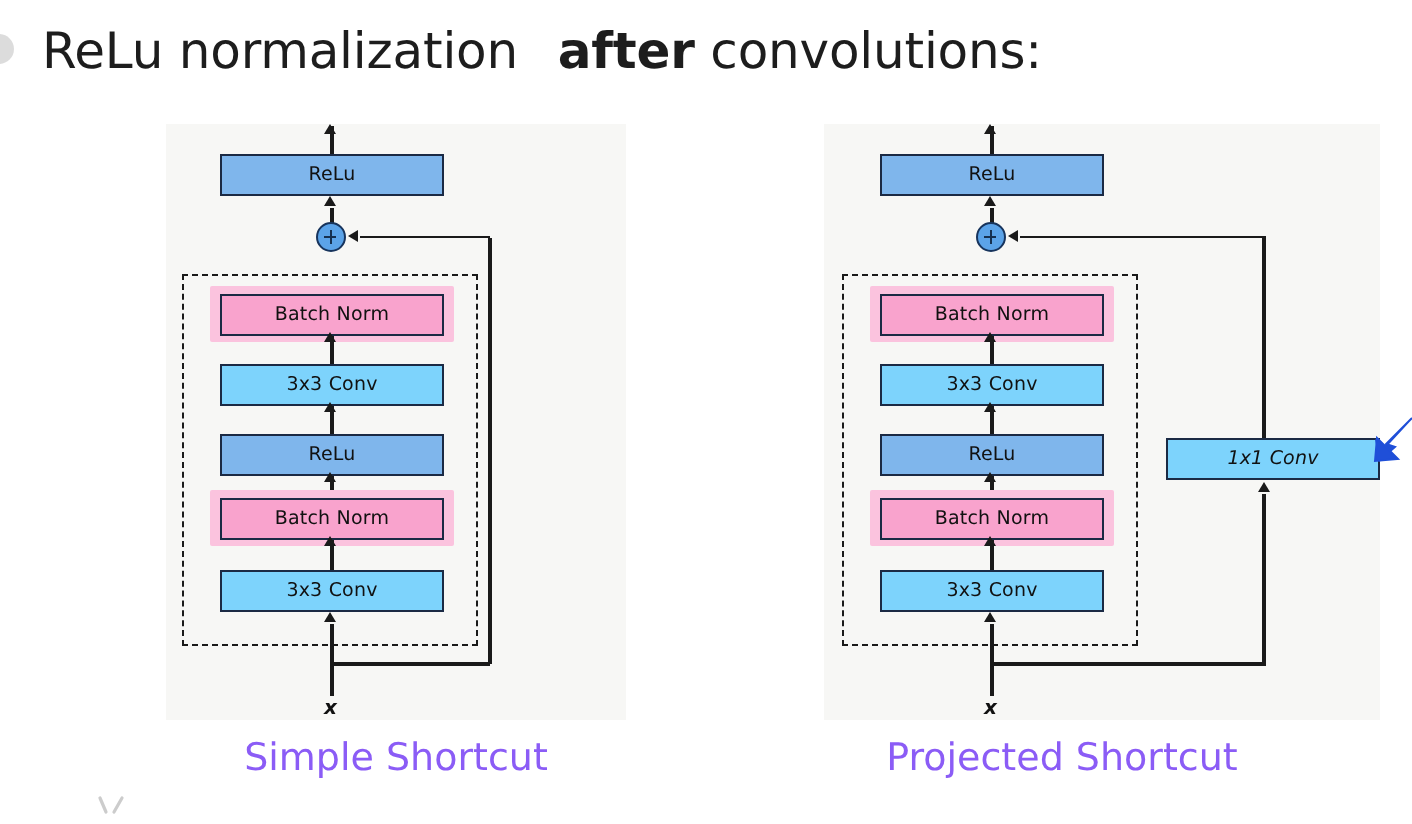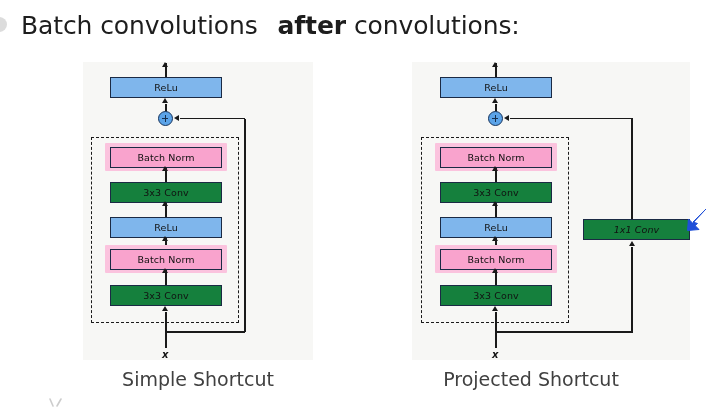--- a/index.html
+++ b/index.html
@@ -54,21 +54,21 @@
     position: absolute;
     background: #f7f7f5;
   }
   #panel-left  { left: 83px;  top: 62px; width: 230px; height: 298px; }
   #panel-right { left: 412px; top: 62px; width: 278px; height: 298px; }
 
   .caption {
     position: absolute;
     font-size: 19px;
     font-weight: 400;
-    color: #404040;
+    color: #8b5cf6;
     text-align: center;
     white-space: nowrap;
   }
   #caption-left  { left: 83px;  top: 368px; width: 230px; }
   #caption-right { left: 392px; top: 368px; width: 278px; }
 
   
   .blk {
     position: absolute;
     box-sizing: border-box;
@@ -76,21 +76,21 @@
     font-size: 9.5px;
     line-height: 1;
     display: flex;
     align-items: center;
     justify-content: center;
     color: #111;
     letter-spacing: 0.1px;
     z-index: 4;
   }
   .blk.relu  { background: #7fb6ec; }
-  .blk.conv  { background: #15803d; }
+  .blk.conv  { background: #7dd3fc; }
   .blk.bnorm { background: #f9a3cd; }
 
   
   .halo {
     position: absolute;
     background: #fbc3de;
     z-index: 3;
     border-radius: 1px;
   }
 
@@ -178,21 +178,21 @@
     z-index: 2;
     opacity: 0.5;
   }
 </style>
 </head>
 <body>
 
 <div id="slide-title">
   <span id="bullet-marker"></span>
   <div id="title-text">
-    <span>Batch convolutions </span><span class="strong">after</span><span> convolutions:</span>
+    <span>ReLu normalization </span><span class="strong">after</span><span> convolutions:</span>
   </div>
 </div>
 
 <div class="panel" id="panel-left"></div>
 
 <div class="vline" style="left:165px; top:63px; height:14px;"></div>
 <div class="arrowup" style="left:162px; top:62px;"></div>
 
 <div class="blk relu" style="left:110px; top:77px; width:112px; height:21px;">
   <span>ReLu</span>

